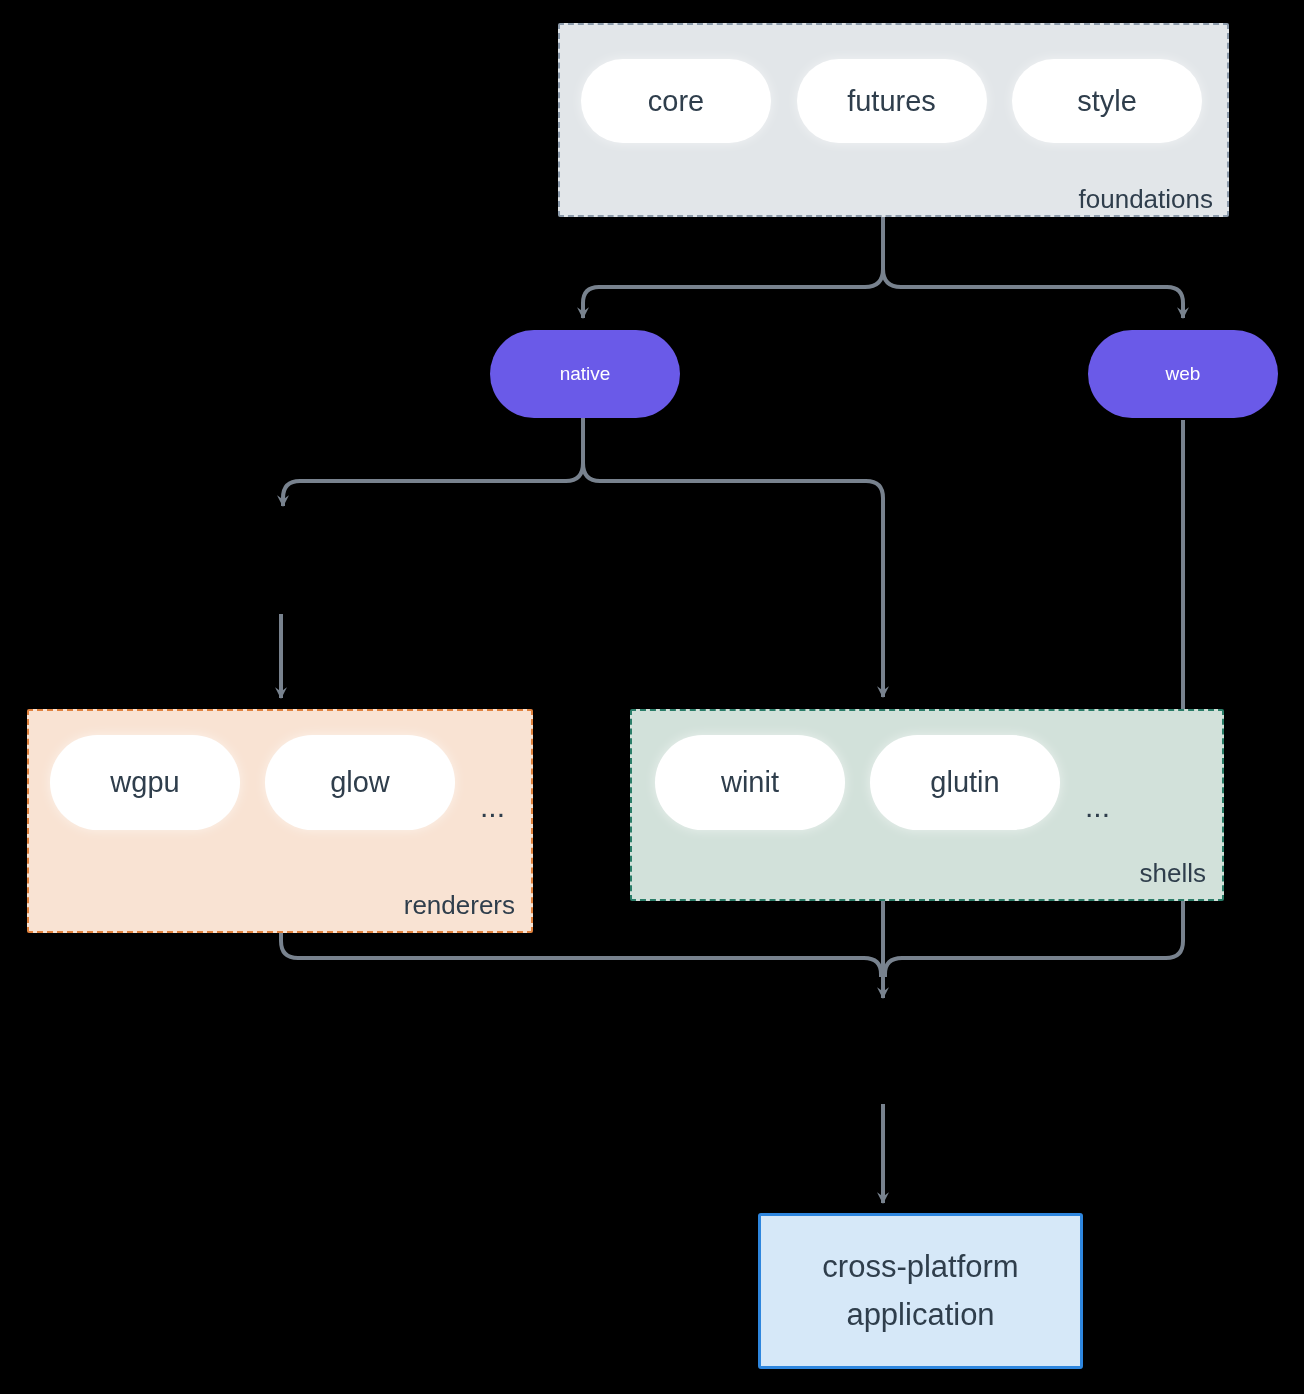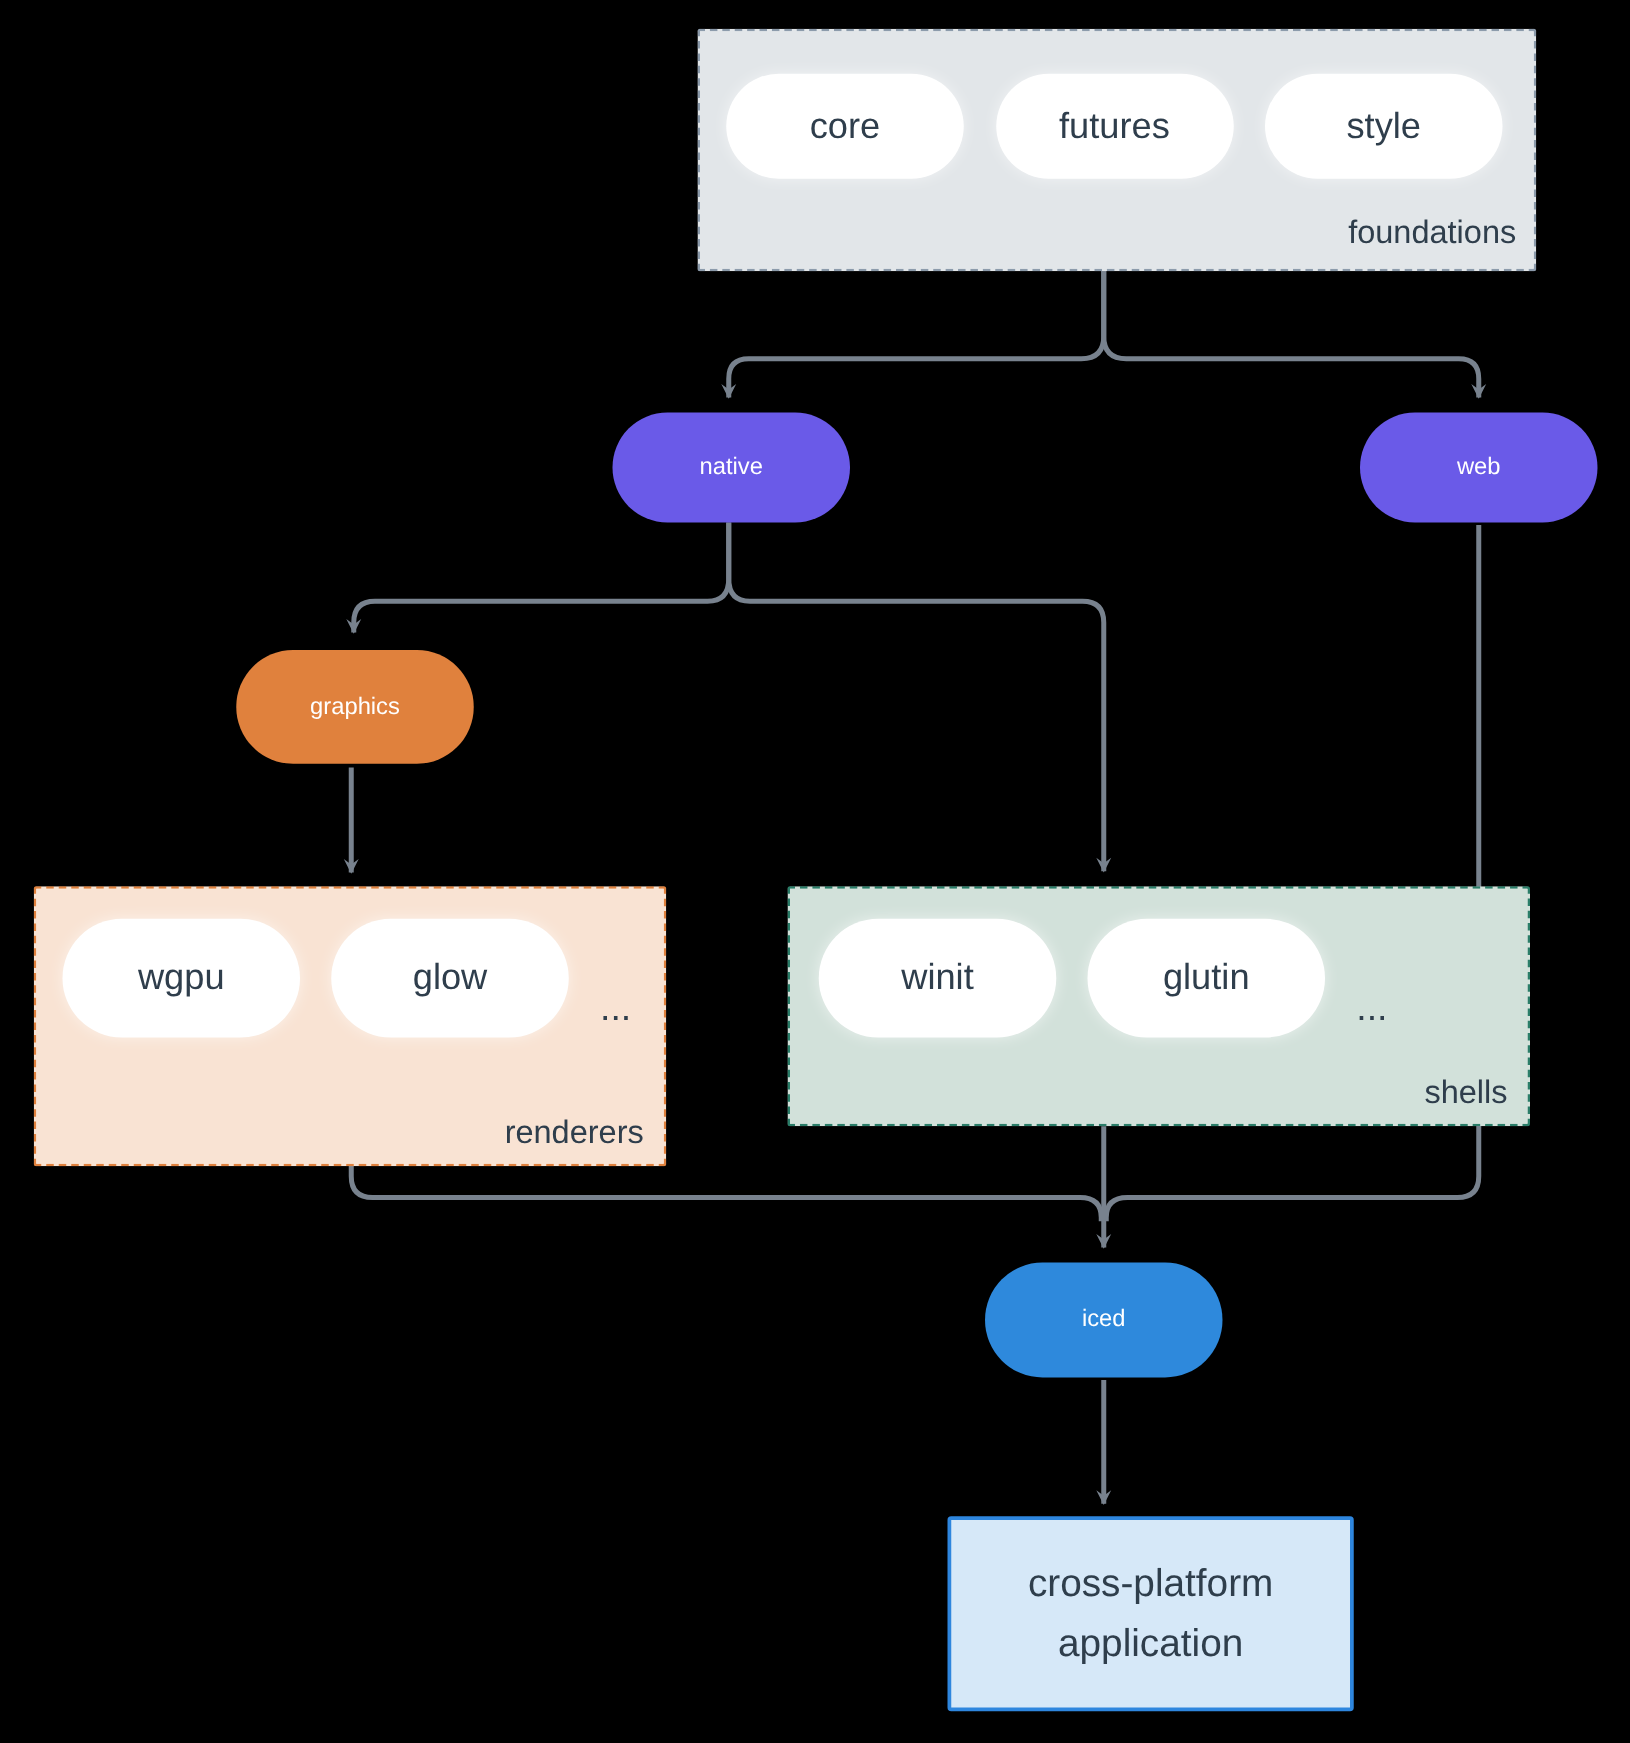--- a/index.html
+++ b/index.html
@@ -22,21 +22,21 @@
   .node-pill{
     position:absolute;display:flex;align-items:center;justify-content:center;
     color:#fff;font-size:19px;border-radius:999px;
   }
 
   #foundations{left:547px;top:23px;width:671px;height:194px;
     background:var(--gray-fill);border-color:var(--gray-border);
     display:flex;justify-content:space-between;align-items:flex-start;
     padding:34px 25px 0 21px;margin-left:11px;}
   #foundations .pill{width:190px;height:84px;}
-  #foundations .group-label{right:14px;bottom:14px;}
+  #foundations .group-label{right:14px;bottom:0;}
 
   #native{left:490px;top:330px;width:190px;height:88px;background:var(--purple);}
   #web{left:1088px;top:330px;width:190px;height:88px;background:var(--purple);}
   #graphics{left:189px;top:520px;width:190px;height:91px;background:var(--orange);}
   #iced{left:788px;top:1010px;width:190px;height:92px;background:var(--blue);}
 
   #renderers{left:27px;top:709px;width:506px;height:224px;
     background:var(--peach-fill);border-color:var(--peach-border);
     display:flex;align-items:flex-start;padding:24px 0 0 21px;gap:25px;}
   #shells{left:630px;top:709px;width:594px;height:192px;
@@ -81,33 +81,31 @@
     <div class="pill">core</div>
     <div class="pill">futures</div>
     <div class="pill">style</div>
     <div class="group-label">foundations</div>
   </div>
 
   <div class="node-pill" id="native">native</div>
 
   <div class="node-pill" id="web">web</div>
 
-  <div class="node-pill" id="graphics">graphics</div>
 
   <div class="group" id="renderers">
     <div class="pill">wgpu</div>
     <div class="pill">glow</div>
     <div class="ellipsis">...</div>
     <div class="group-label">renderers</div>
   </div>
 
   <div class="group" id="shells">
     <div class="pill">winit</div>
     <div class="pill">glutin</div>
     <div class="ellipsis">...</div>
     <div class="group-label">shells</div>
   </div>
 
-  <div class="node-pill" id="iced">iced</div>
 
   <div id="application">cross-platform application</div>
 
 </div>
 
 </body></html>

